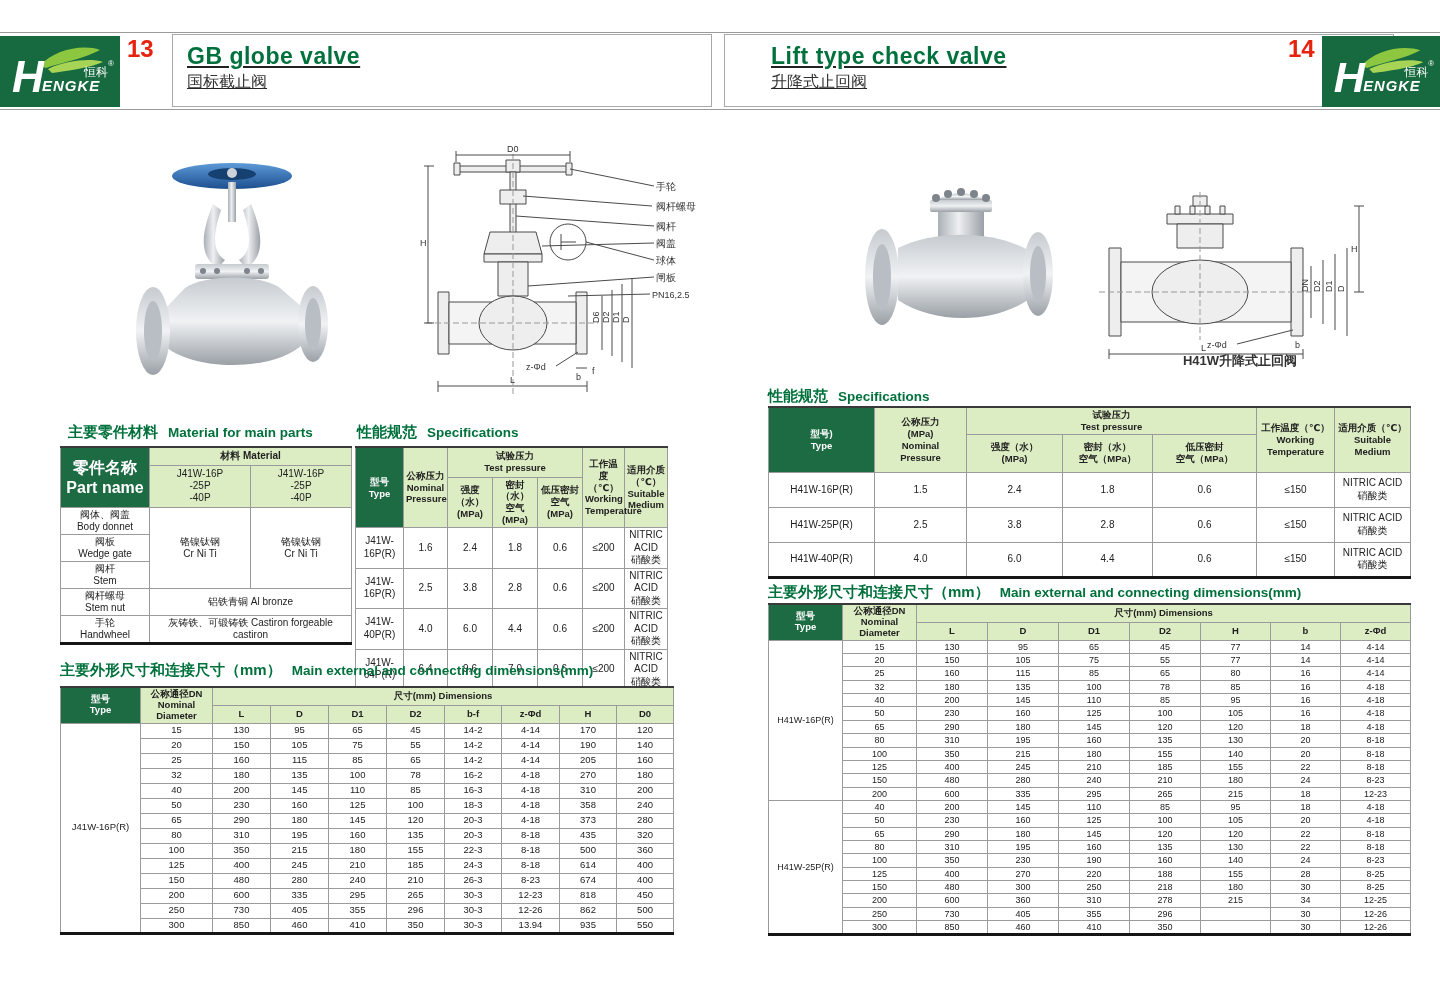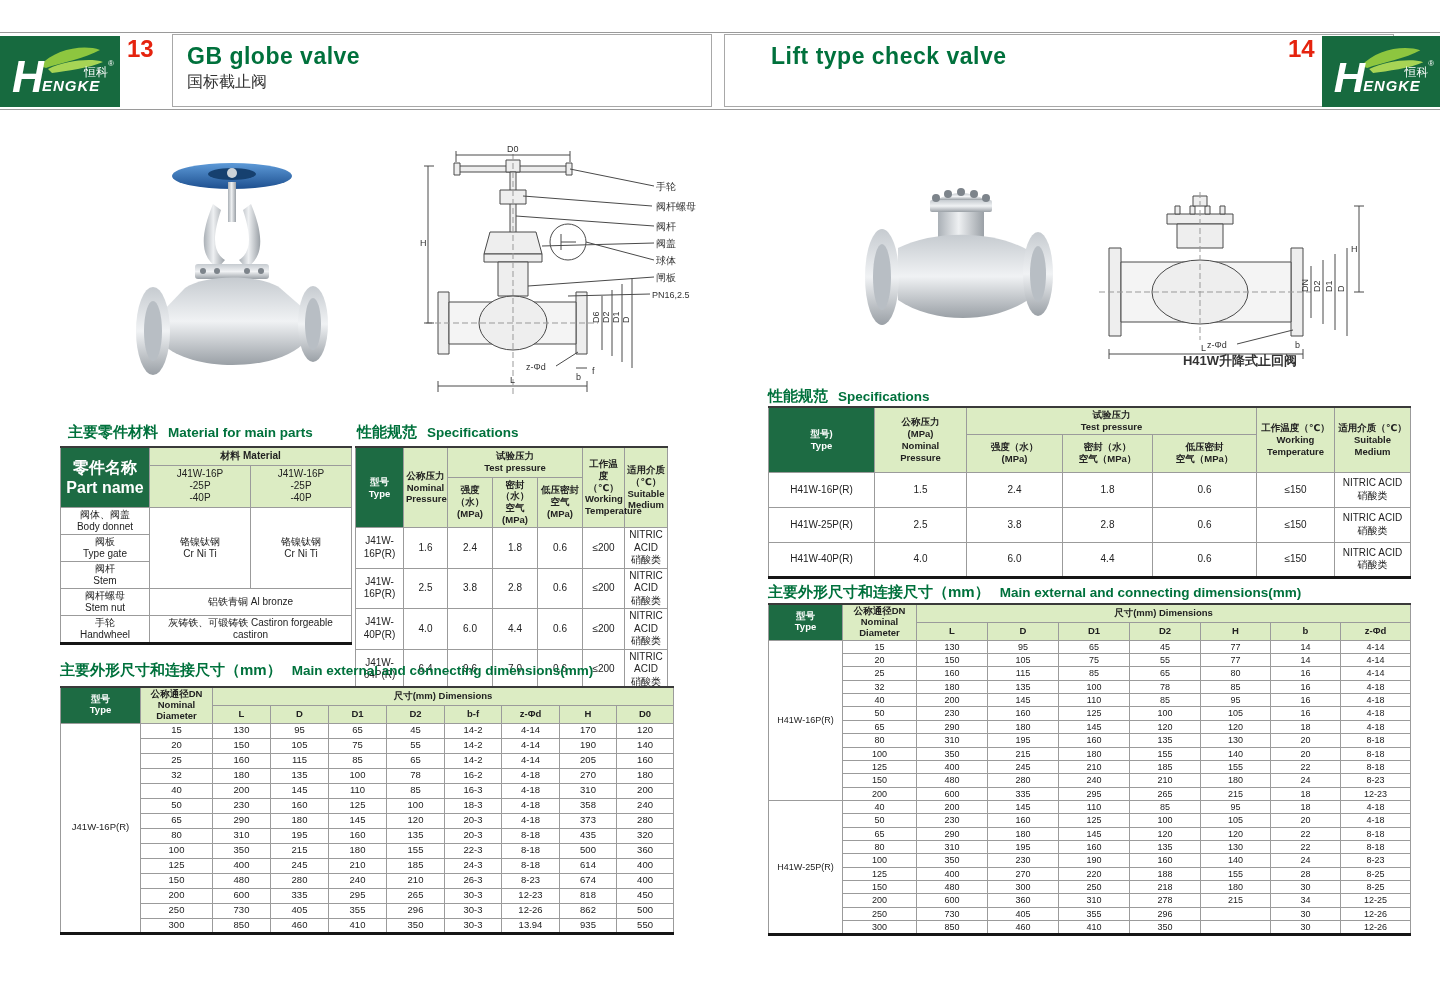--- a/index.html
+++ b/index.html
@@ -6,21 +6,21 @@
   html,body { background:#fff; }
   body { font-family:"Liberation Sans","DejaVu Sans",sans-serif; color:#222; }
   .sheet { position:relative; width:1440px; height:984px; background:#fff; overflow:hidden; }
 
   
   .header-band { position:absolute; left:0; top:32px; width:1440px; height:78px;
                  border-top:1px solid #9a9a9a; border-bottom:1px solid #9a9a9a; }
   .logo-box { position:absolute; top:3px; width:120px; height:71px; background:#176a3f; }
   .logo-box svg { width:100%; height:100%; display:block; }
   .pagenum { position:absolute; top:2px; color:#e5230e; font-size:24px; font-weight:bold; }
-  .titlebox { position:absolute; top:1px; height:73px; border:1px solid #a8a8a8; background:#fff; padding-top:9px; }
+  .titlebox { position:absolute; top:1px; height:73px; border:1px solid #a8a8a8; background:#fff; padding-top:9px;text-decoration:underline; }
   .title-en { color:#00713c; font-size:23px; font-weight:bold; letter-spacing:0.5px; line-height:1.1; }
   .title-zh { color:#333; font-size:16px; margin-top:3px; }
 
   
   .sec-title { position:absolute; display:flex; gap:10px; align-items:baseline; white-space:nowrap; }
   .sec-title .zh { color:#00713c; font-size:15px; font-weight:bold; }
   .sec-title .en { color:#00713c; font-size:13.5px; font-weight:bold; }
 
   
   table { border-collapse:collapse; table-layout:fixed; position:absolute; background:#fff; }
@@ -67,20 +67,21 @@
         <text x="108" y="30" font-size="8" fill="#fff">®</text>
       </svg>
     </div>
     <div class="pagenum" style="left:127px">13</div>
     <div class="titlebox" style="left:172px;width:540px;padding-left:14px">
       <div class="title-en">GB globe valve</div>
       <div class="title-zh">国标截止阀</div>
     </div>
     <div class="titlebox" style="left:724px;width:670px;padding-left:46px">
       <div class="title-en">Lift type check valve</div>
+      <div class="title-zh">升降式止回阀</div>
     </div>
     <div class="pagenum" style="left:1288px">14</div>
     <div class="logo-box" style="left:1322px;width:118px">
       <svg viewBox="0 0 120 71">
         <path d="M40,30 C54,13 84,8 100,14 C86,22 60,27 46,32 Z" fill="#8dc63f"></path>
         <path d="M48,33 C66,24 92,22 103,26 C90,32 66,35 52,37 Z" fill="#a7d455"></path>
         <text x="12" y="56" font-size="44" font-weight="bold" font-style="italic" fill="#fff">H</text>
         <text x="42" y="55" font-size="15" font-weight="bold" font-style="italic" letter-spacing="1" fill="#fff">ENGKE</text>
         <text x="84" y="40" font-size="12" fill="#fff">恒科</text>
         <text x="108" y="30" font-size="8" fill="#fff">®</text>
@@ -288,21 +289,21 @@
       <tr>
         <td class="part">阀体、阀盖
 Body donnet</td>
         <td rowspan="3">铬镍钛钢
 Cr Ni Ti</td>
         <td rowspan="3">铬镍钛钢
 Cr Ni Ti</td>
       </tr>
       <tr>
           <td class="part">阀板
-Type gate</td>
+Wedge gate</td>
         </tr>
       <tr>
           <td class="part">阀杆
 Stem</td>
         </tr>
       <tr>
         <td class="part">阀杆螺母
 Stem nut</td>
         <td colspan="2">铝铁青铜 Al bronze</td>
       </tr>

